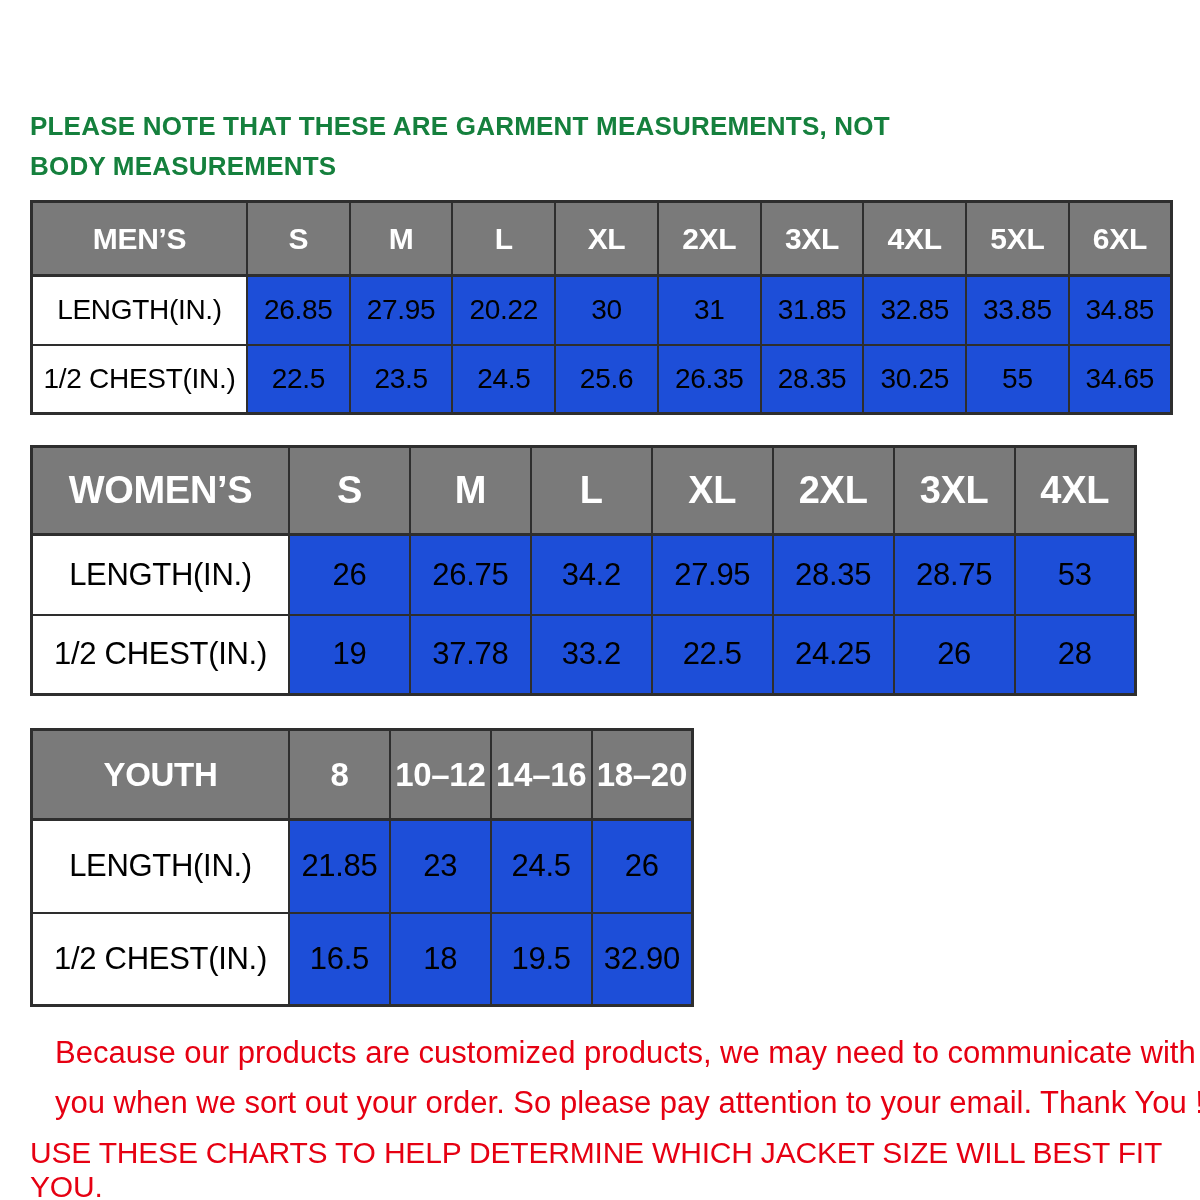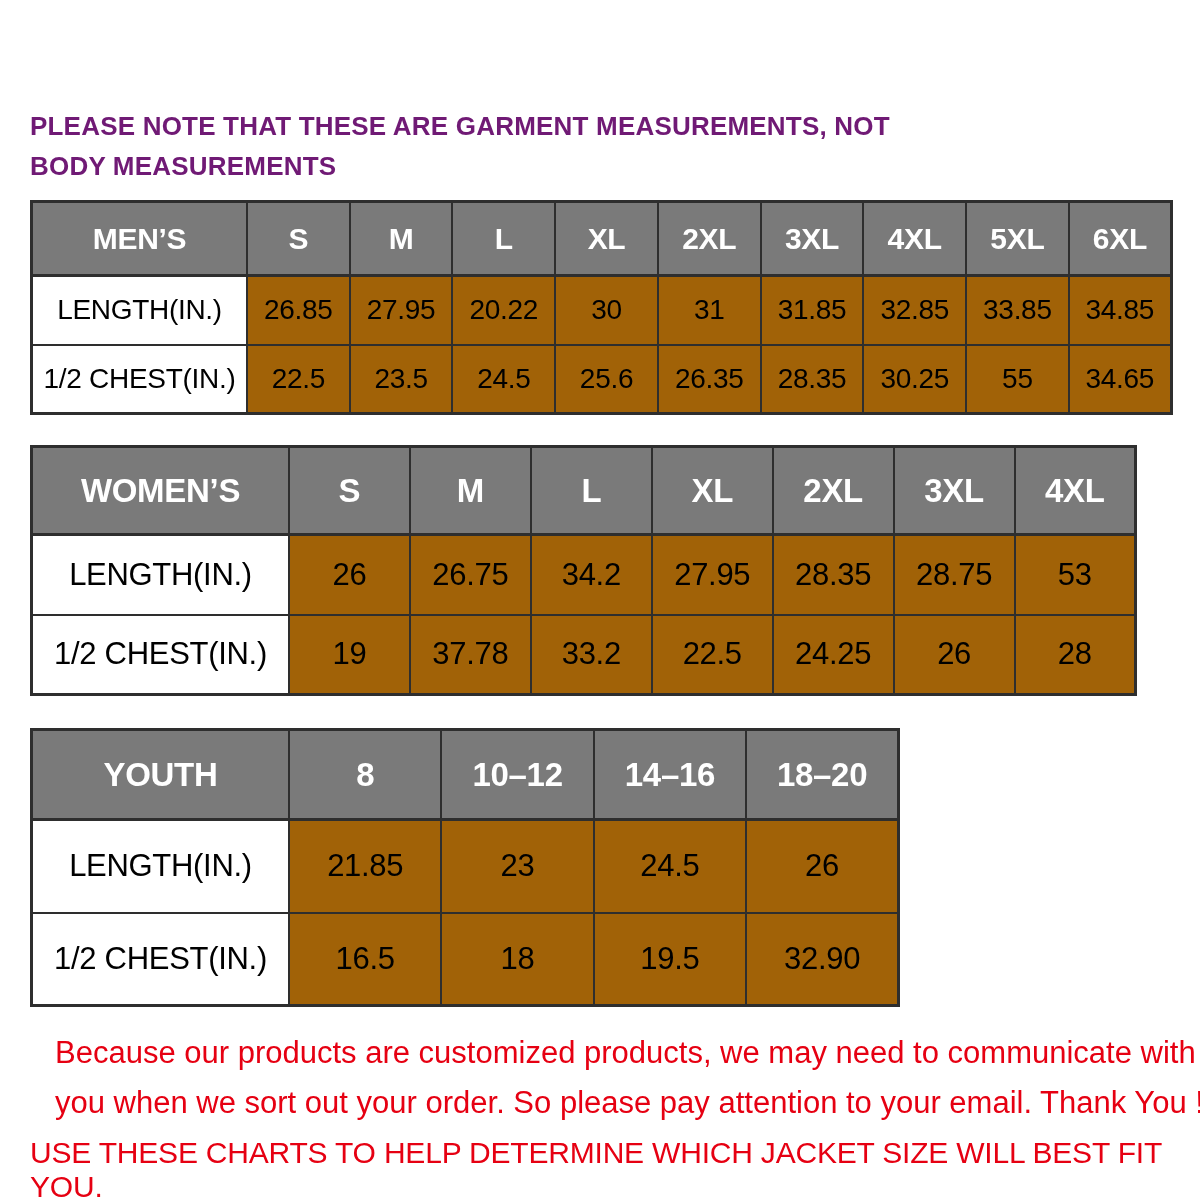--- a/index.html
+++ b/index.html
@@ -39,32 +39,32 @@
 
   
   .note {
     position: absolute;
     top: 106px;
     left: 30px;
     width: 940px;
     font-size: 26px;
     line-height: 1.55;
     font-weight: 600;
-    color: #701a75;
+    color: #15803d;
     letter-spacing: 0.2px;
   }
 
   
   table.size-table {
     position: absolute;
     left: 30px;
     border-collapse: collapse;
     table-layout: fixed;
     border: 3px solid #2e2e2e;
-    background: #a16207;
+    background: #1d4ed8;
   }
   table.size-table th, table.size-table td {
     border: 2px solid #2e2e2e;
     text-align: center;
     vertical-align: middle;
     padding: 0;
     letter-spacing: -0.3px;
     overflow: hidden;
   }
   table.size-table thead th {
@@ -89,27 +89,27 @@
   table[data-table-id="mens"] tbody tr { height: 69px; }
   table[data-table-id="mens"] thead th { font-size: 30px; }
   table[data-table-id="mens"] tbody th,
   table[data-table-id="mens"] tbody td { font-size: 28px; }
   table[data-table-id="mens"] .label-col { width: 213px; }
 
   
   table[data-table-id="womens"] { top: 445px; width: 1107px; }
   table[data-table-id="womens"] thead tr { height: 88px; }
   table[data-table-id="womens"] tbody tr { height: 80px; }
-  table[data-table-id="womens"] thead th { font-size: 33px; }
+  table[data-table-id="womens"] thead th { font-size: 38px; }
   table[data-table-id="womens"] tbody th,
   table[data-table-id="womens"] tbody td { font-size: 31px; }
   table[data-table-id="womens"] .label-col { width: 255px; }
 
   
-  table[data-table-id="youth"] { top: 728px; width: 870px; padding-left: 19px; }
+  table[data-table-id="youth"] { top: 728px; width: 664px; padding-left: 19px; }
   table[data-table-id="youth"] thead tr { height: 90px; }
   table[data-table-id="youth"] tbody tr { height: 93px; }
   table[data-table-id="youth"] thead th { font-size: 33px; }
   table[data-table-id="youth"] tbody th,
   table[data-table-id="youth"] tbody td { font-size: 31px; }
   table[data-table-id="youth"] .label-col { width: 255px; }
 
   
   .footer-paragraph {
     position: absolute;

